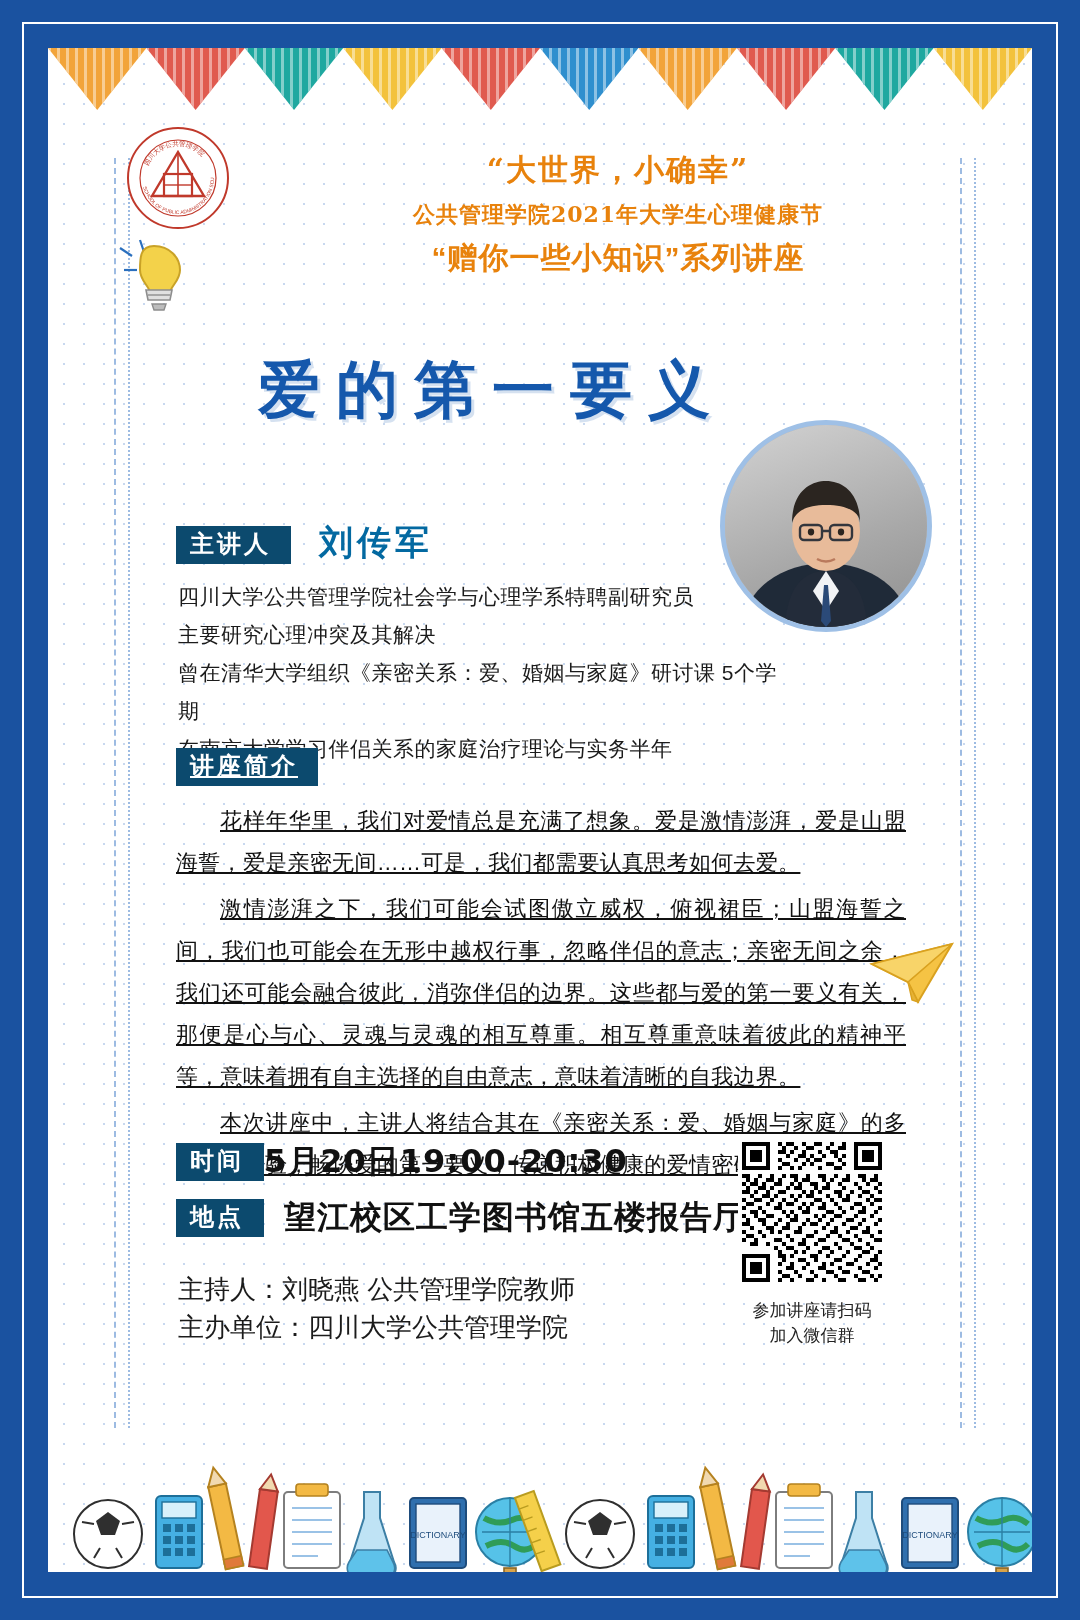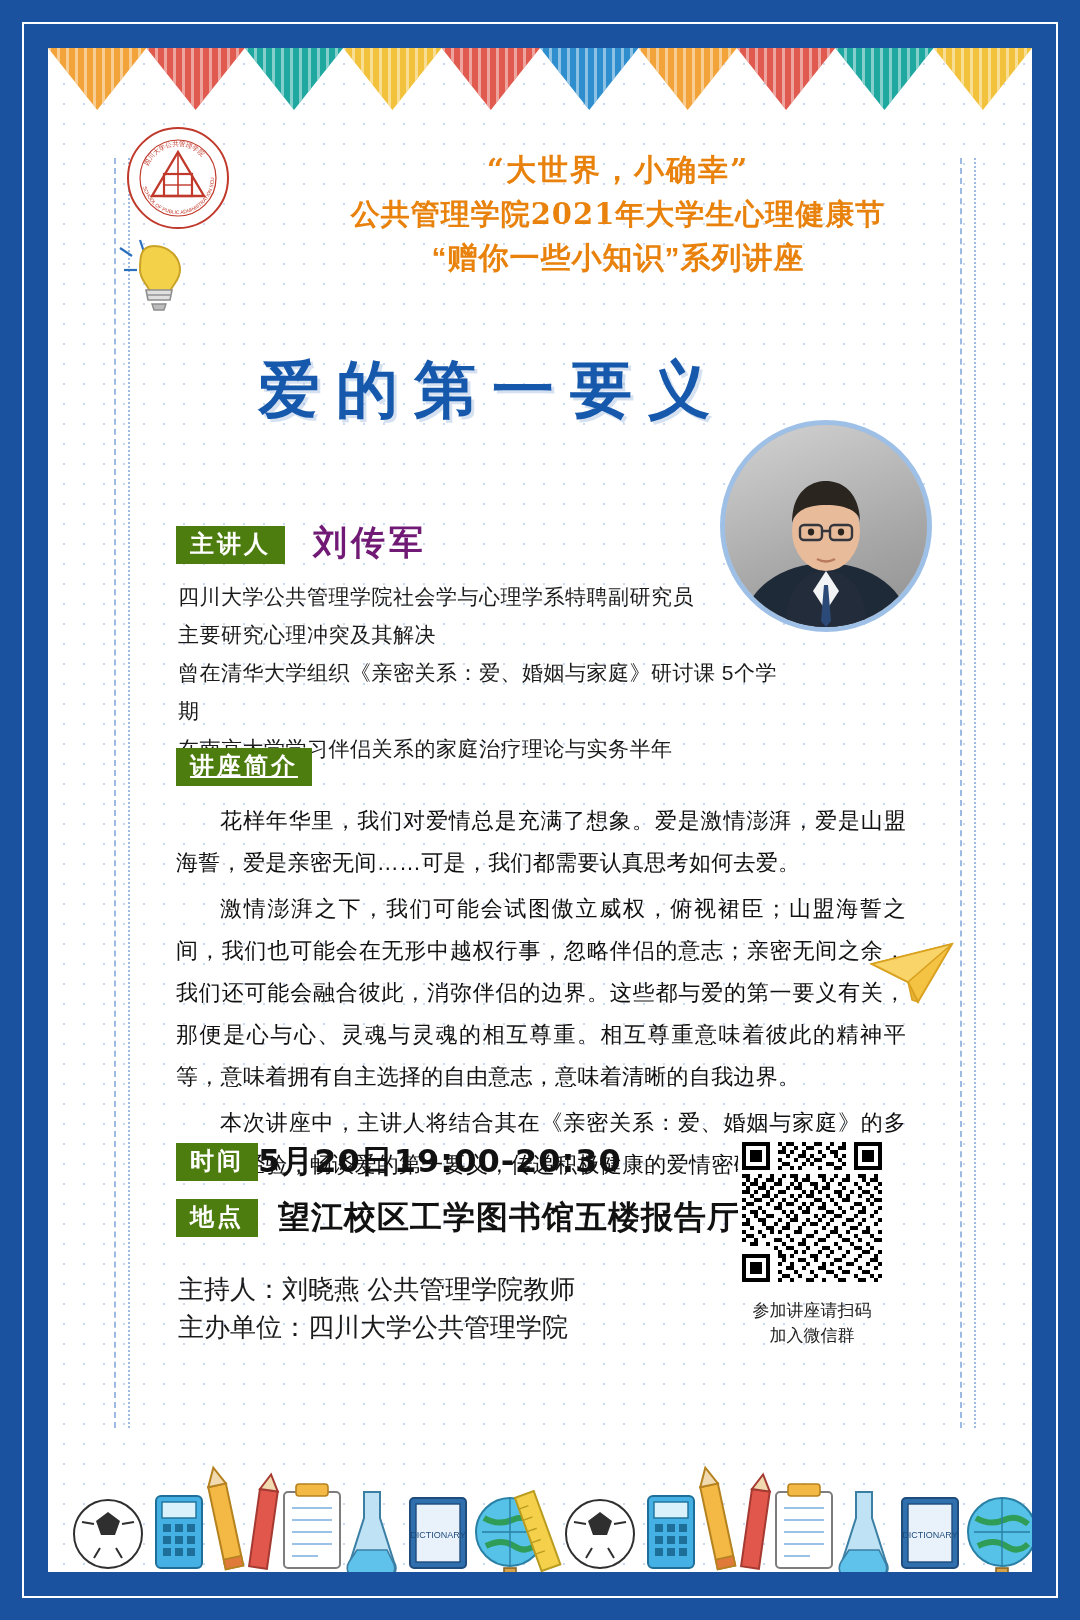--- a/index.html
+++ b/index.html
@@ -119,21 +119,21 @@
   .header-text .h1 {
     font-family: "DejaVu Serif", "Liberation Serif", serif;
     font-weight: bold;
     font-size: 30px;
     letter-spacing: 2px;
     line-height: 44px;
   }
   .header-text .h2 {
     font-family: "DejaVu Serif", "Liberation Serif", serif;
     font-weight: bold;
-    font-size: 29px;
+    font-size: 22px;
     letter-spacing: 1px;
     line-height: 44px;
   }
   .header-text .h3 {
     font-family: Liberation Sans, sans-serif;
     font-weight: bold;
     font-size: 30px;
     letter-spacing: 1px;
     line-height: 44px;
   }
@@ -149,42 +149,42 @@
     font-weight: bold;
     font-size: 62px;
     letter-spacing: 16px;
     color: #1558ac;
     text-shadow: 3px 3px 0 rgba(21,88,172,0.18);
   }
 
   
   .tag {
     display: inline-block;
-    background: #4d7c0f;
+    background: #0c4a6e;
     color: #ffffff;
     font-size: 24px;
     font-weight: bold;
     letter-spacing: 3px;
-    padding: 6px 14px 8px 14px;
+    padding: 6px 20px 8px 14px;
     line-height: 1;
   }
 
   .speaker-row {
     position: absolute;
     left: 128px;
     top: 470px;
     display: flex;
     align-items: flex-end;
     gap: 28px;
   }
   .speaker-name {
     font-family: "DejaVu Serif", "Liberation Serif", serif;
     font-size: 34px;
     font-weight: bold;
-    color: #701a75;
+    color: #0369a1;
     letter-spacing: 4px;
     position: relative;
     top: 2px;
   }
 
   .speaker-bio {
     position: absolute;
     left: 130px;
     top: 530px;
     width: 620px;
@@ -219,21 +219,21 @@
     position: absolute;
     left: 128px;
     top: 752px;
     width: 730px;
     font-size: 22px;
     line-height: 42px;
     color: #111111;
     letter-spacing: .3px;
     text-align: justify;
   }
-  .intro-body p { margin: 0 0 4px 0; text-indent: 2em; }
+  .intro-body p { margin: 0 0 4px 0; text-indent: 2em; text-decoration: underline; }
 
   
   .plane {
     position: absolute;
     left: 820px;
     top: 890px;
     width: 90px;
     height: 70px;
   }
 

